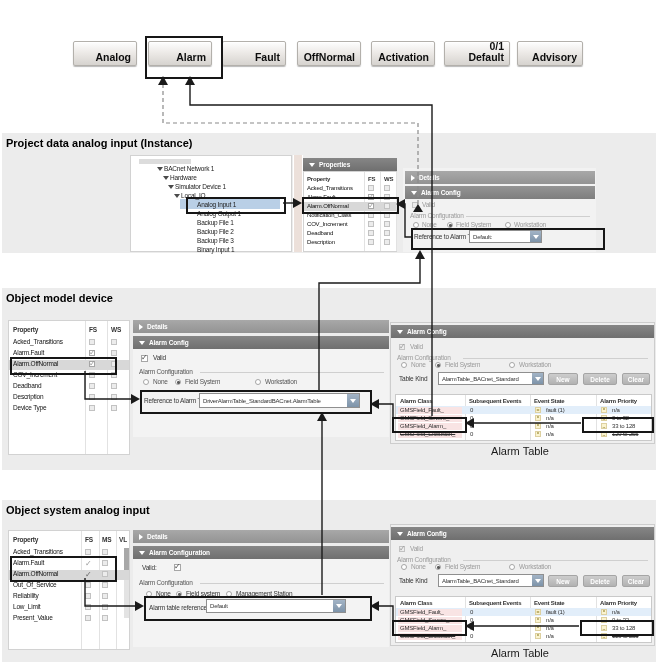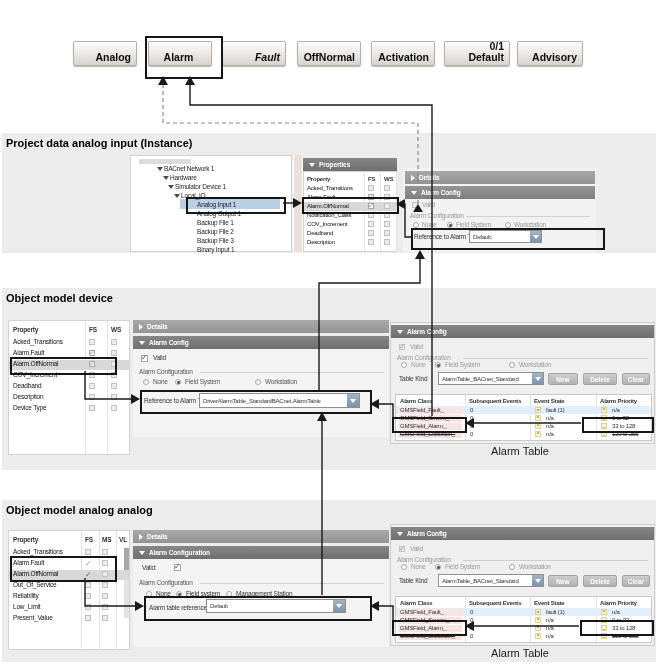--- a/index.html
+++ b/index.html
@@ -88,24 +88,24 @@
   #arrows{position:absolute;left:0;top:0;z-index:40;pointer-events:none;}
 </style>
 </head>
 <body>
 
 <div class="canvas">
 
   <div class="catbtn" style="left:73px;top:41px;">
       <span class="lbl">Analog</span>
     </div>
-  <div class="catbtn" style="left:148px;top:41px;align-items:center;">
+  <div class="catbtn" style="left:148px;top:41px;">
       <span class="lbl">Alarm</span>
     </div>
-  <div class="catbtn" style="left:222px;top:41px;font-style:italic;">
+  <div class="catbtn" style="left:222px;top:41px;">
       <span class="lbl">Fault</span>
     </div>
   <div class="catbtn" style="left:297px;top:41px;">
       <span class="lbl">OffNormal</span>
     </div>
   <div class="catbtn" style="left:371px;top:41px;">
       <span class="lbl">Activation</span>
     </div>
   <div class="catbtn" style="left:444px;top:41px;width:66px;">
     <span class="count">0/1</span>
@@ -343,21 +343,21 @@
         <span class="opchip" style="left:139px;top:1px;">*</span>
         <span class="atcell" style="left:150px;">n/a</span>
         <span class="opchip" style="left:205px;top:1px;">..</span>
         <span class="atcell strike" style="left:216px;">129 to 255</span>
       </div>
     </div>
   </div>
   <div class="caption" style="left:440px;top:445px;width:160px;">Alarm Table</div>
 
   <div class="sec" style="top:500px;height:162px;"></div>
-  <div class="sec-title" style="left:6px;top:504px;">Object model analog analog</div>
+  <div class="sec-title" style="left:6px;top:504px;">Object system analog input</div>
 
   <div class="panel-white" style="left:8px;top:530px;width:122px;height:120px;">
     <div class="colsep" style="left:72px;"></div>
       <div class="colsep" style="left:90px;"></div>
       <div class="colsep" style="left:107px;"></div>
     <div class="t65 abs nw" style="left:4px;top:5px;font-weight:bold;color:#333;">Property</div>
     <div class="t65 abs nw" style="left:76px;top:5px;font-weight:bold;color:#333;">FS</div>
     <div class="t65 abs nw" style="left:93px;top:5px;font-weight:bold;color:#333;">MS</div>
     <div class="t65 abs nw" style="left:110px;top:5px;font-weight:bold;color:#333;">VL</div>
     <div class="abs" style="left:115px;top:17px;width:5px;height:70px;background:#e3e3e3;">

